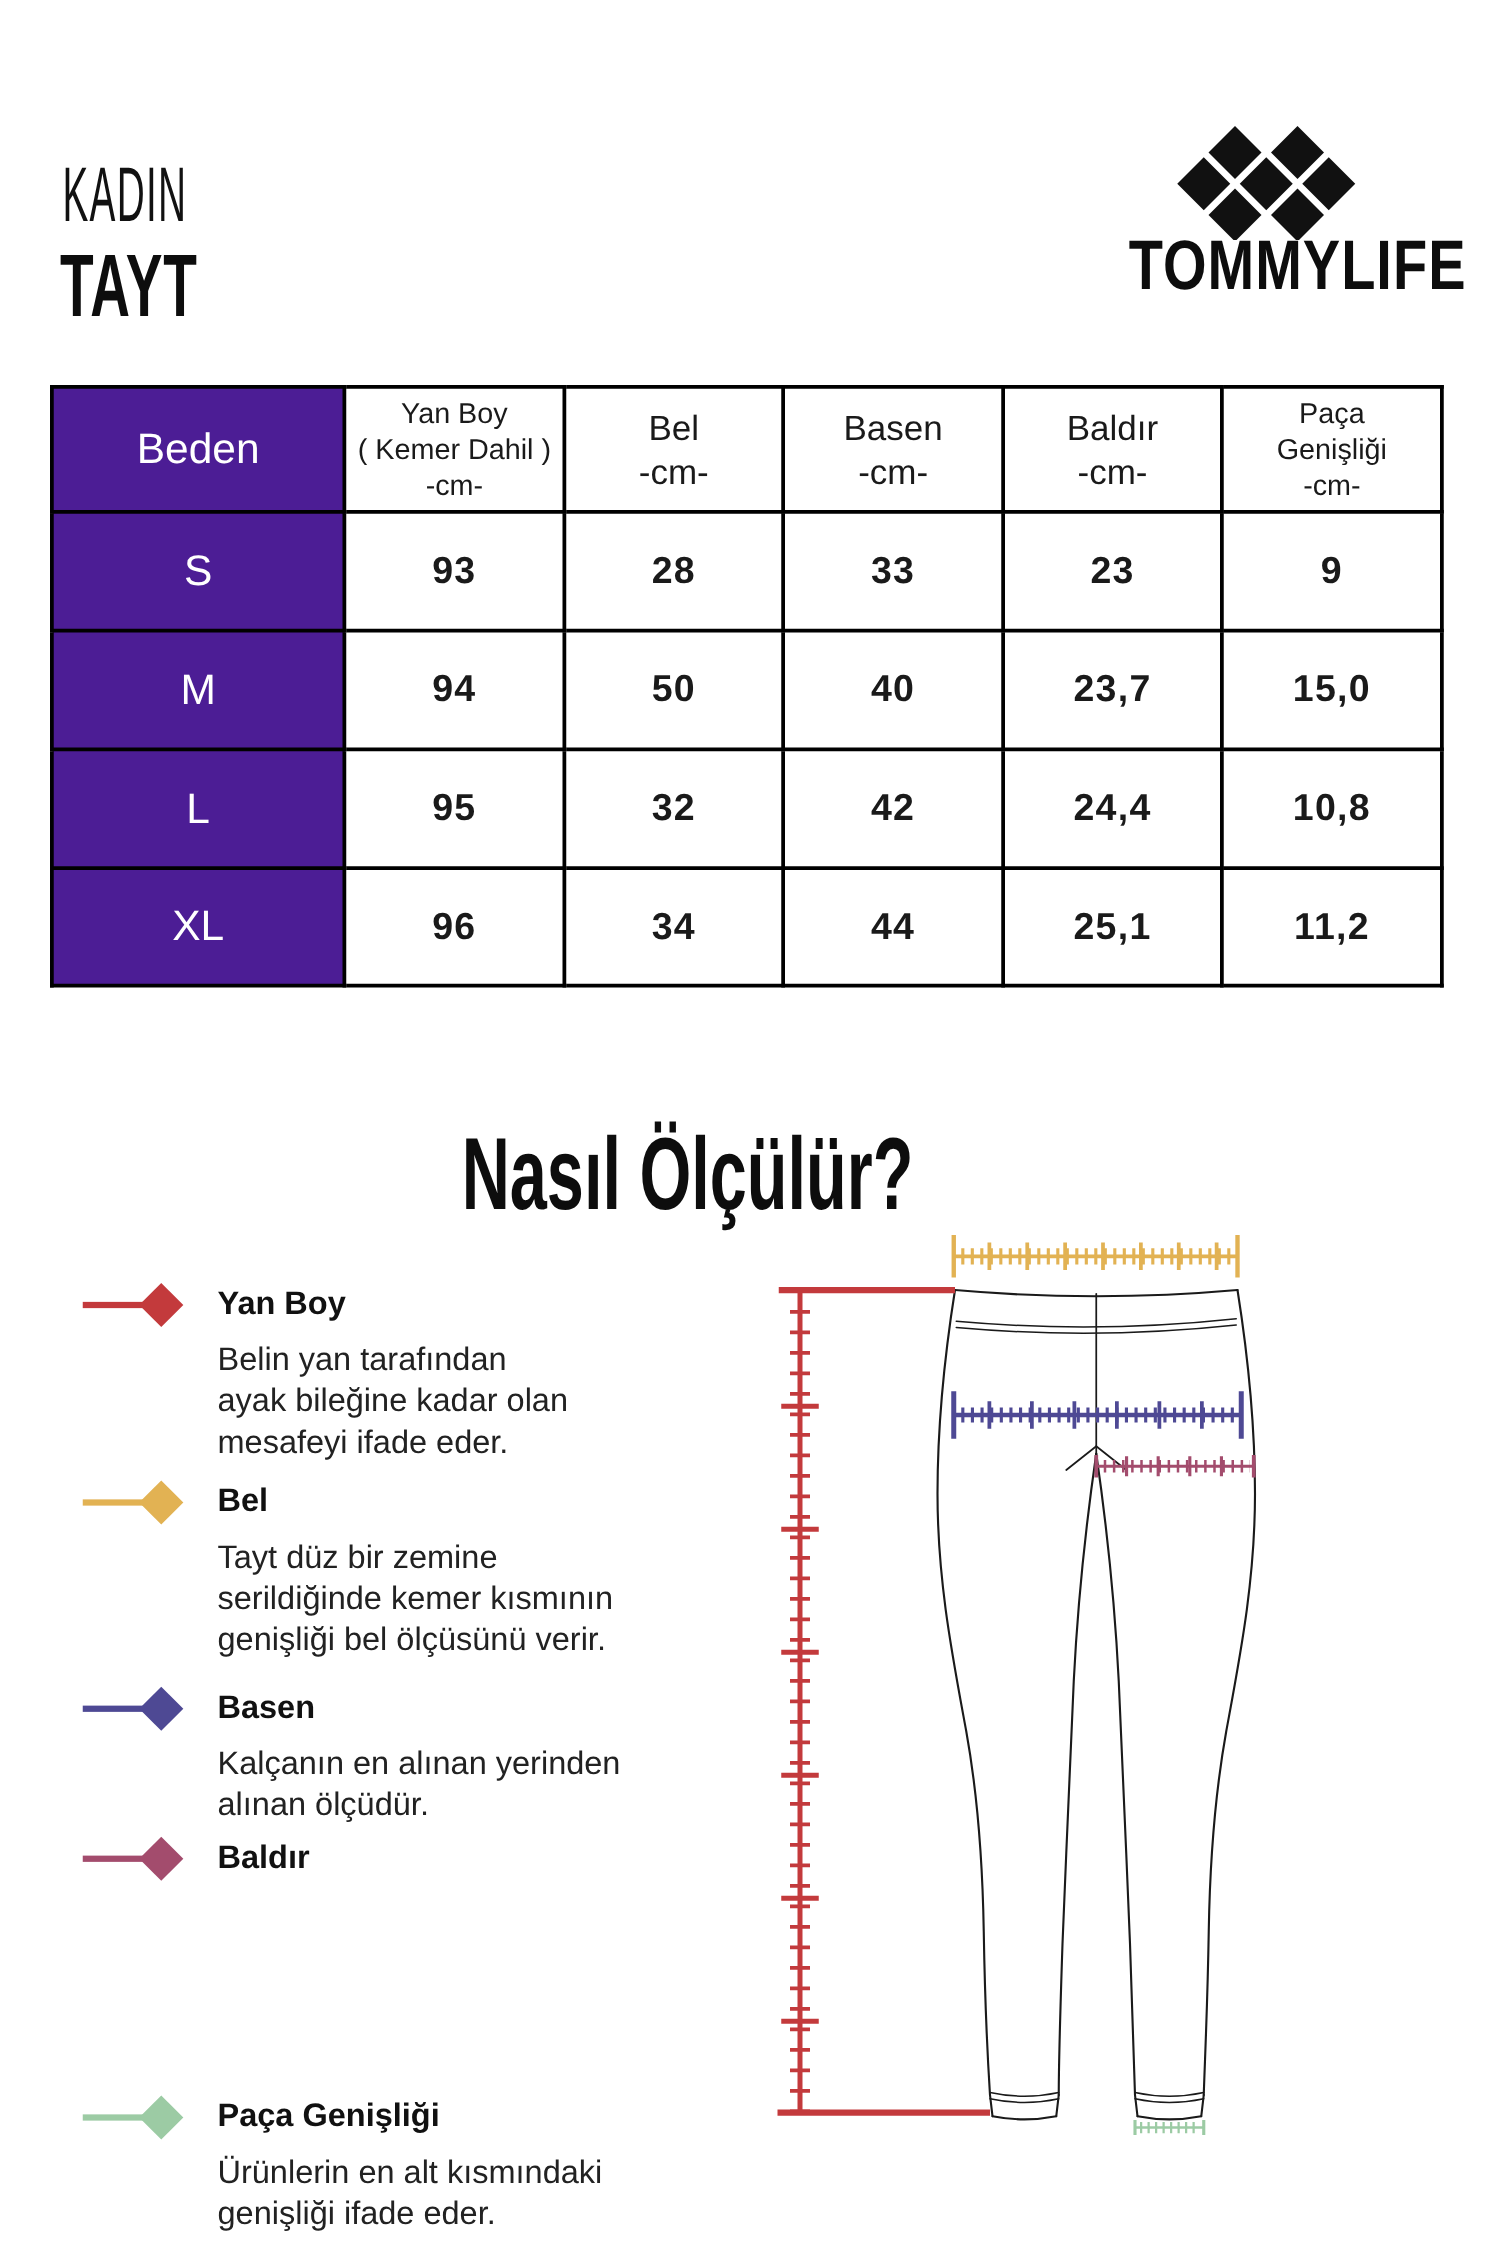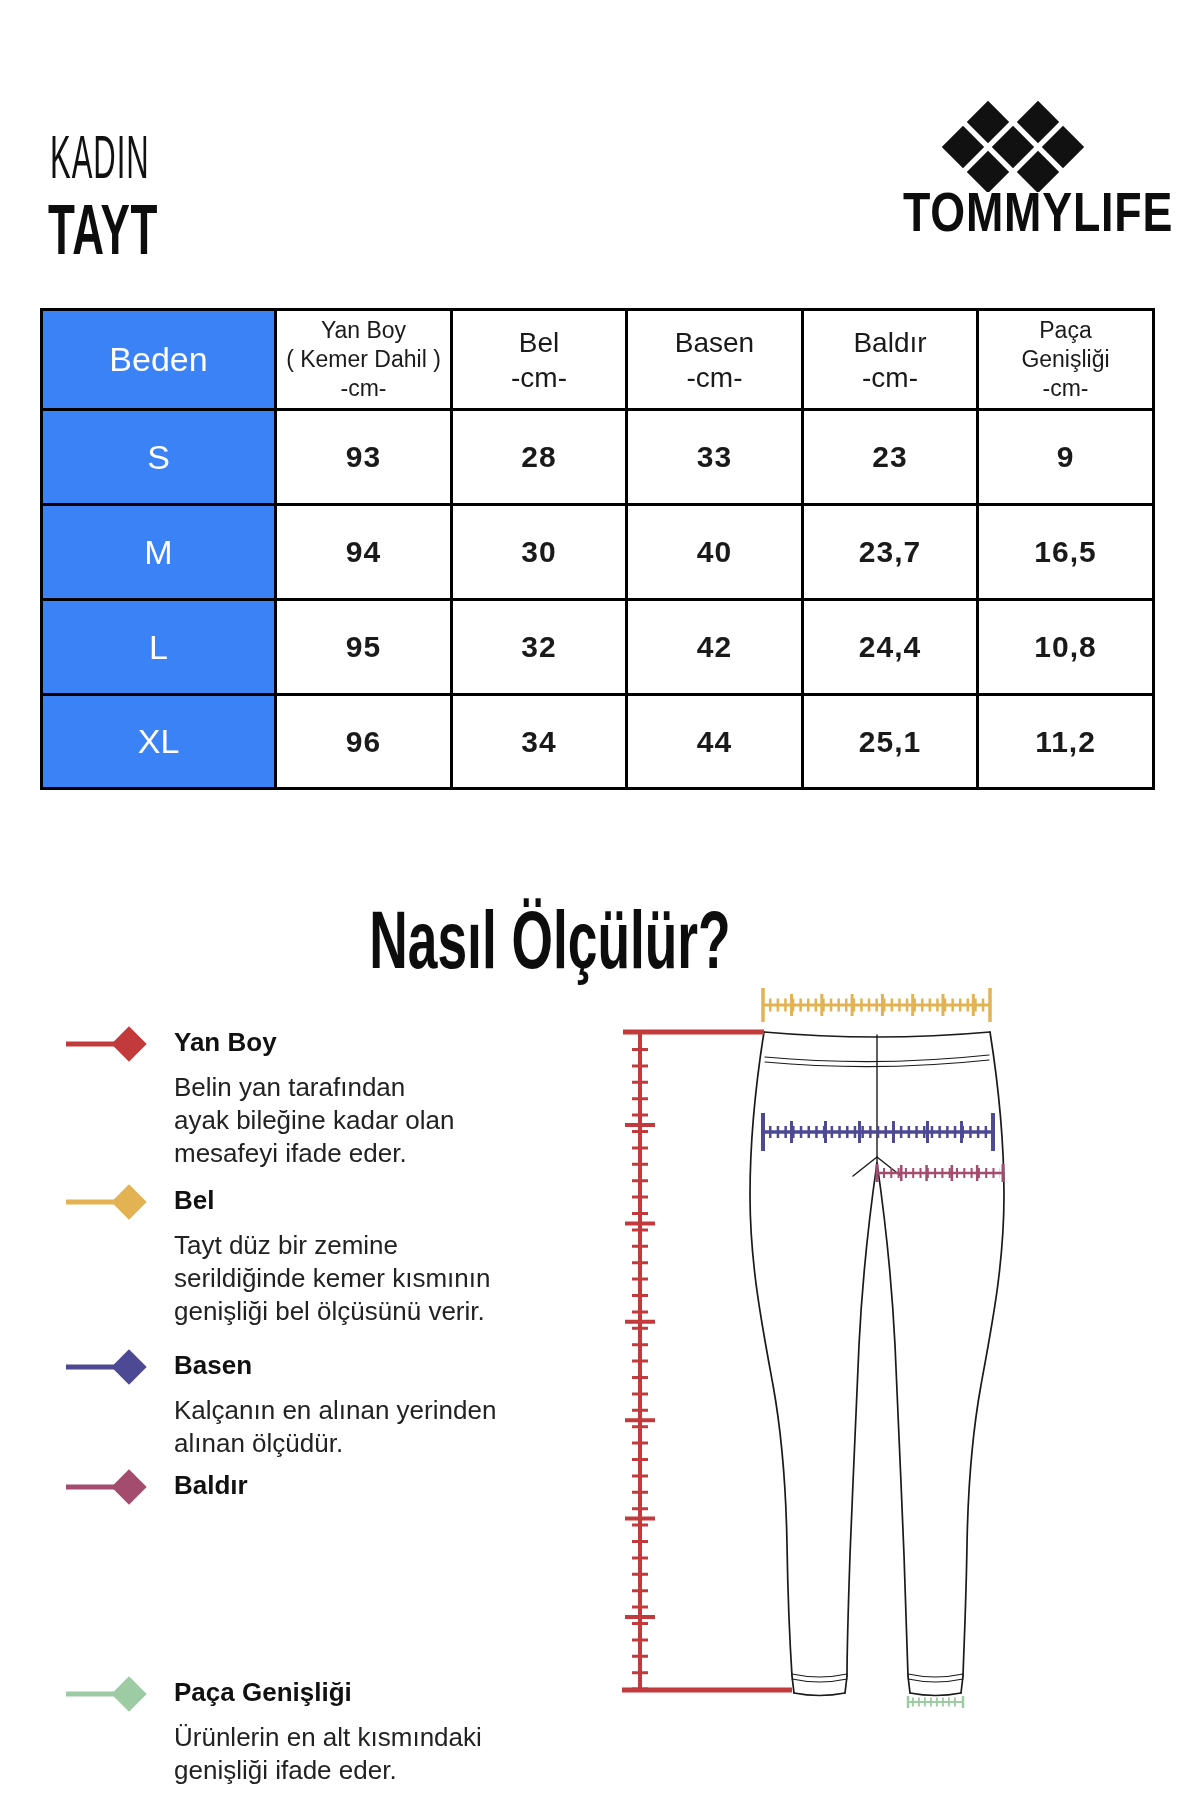--- a/index.html
+++ b/index.html
@@ -27,21 +27,21 @@
   }
   
   table.size-table{
     position:absolute;left:40px;top:308px;width:1112px;height:479px;
     border-collapse:collapse;table-layout:fixed;
   }
   .size-table td,.size-table th{
     border:3px solid #000;text-align:center;vertical-align:middle;
     white-space:pre-line;padding:0;background:#fff;
   }
-  .size-table .dark{background:#3b82f6;color:#ffffff;}
+  .size-table .dark{background:#4c1d95;color:#ffffff;}
   .size-table th.hdr-small{font-size:23px;font-weight:400;line-height:29px;}
   .size-table th.hdr-big{font-size:28px;font-weight:400;line-height:35px;}
   .size-table th.hdr-size{font-size:34px;font-weight:400;}
   .size-table td.val{font-size:30px;font-weight:700;letter-spacing:1px;}
   .size-table td.size-letter{font-size:34px;}
   
   .section-title{
     position:absolute;left:200px;top:899px;width:700px;text-align:center;
     font-size:82px;font-weight:700;color:#0d0d0d;line-height:1;white-space:nowrap;
     transform:scaleX(0.65);transform-origin:center top;
@@ -104,24 +104,24 @@
     <td class="dark size-letter">S</td>
     <td class="val">93</td>
     <td class="val">28</td>
     <td class="val">33</td>
     <td class="val">23</td>
     <td class="val">9</td>
   </tr>
   <tr style="height:95px">
     <td class="dark size-letter">M</td>
     <td class="val">94</td>
-    <td class="val">30</td>
+    <td class="val">50</td>
     <td class="val">40</td>
     <td class="val">23,7</td>
-    <td class="val">16,5</td>
+    <td class="val">15,0</td>
   </tr>
   <tr style="height:95px">
     <td class="dark size-letter">L</td>
     <td class="val">95</td>
     <td class="val">32</td>
     <td class="val">42</td>
     <td class="val">24,4</td>
     <td class="val">10,8</td>
   </tr>
   <tr style="height:94px">

